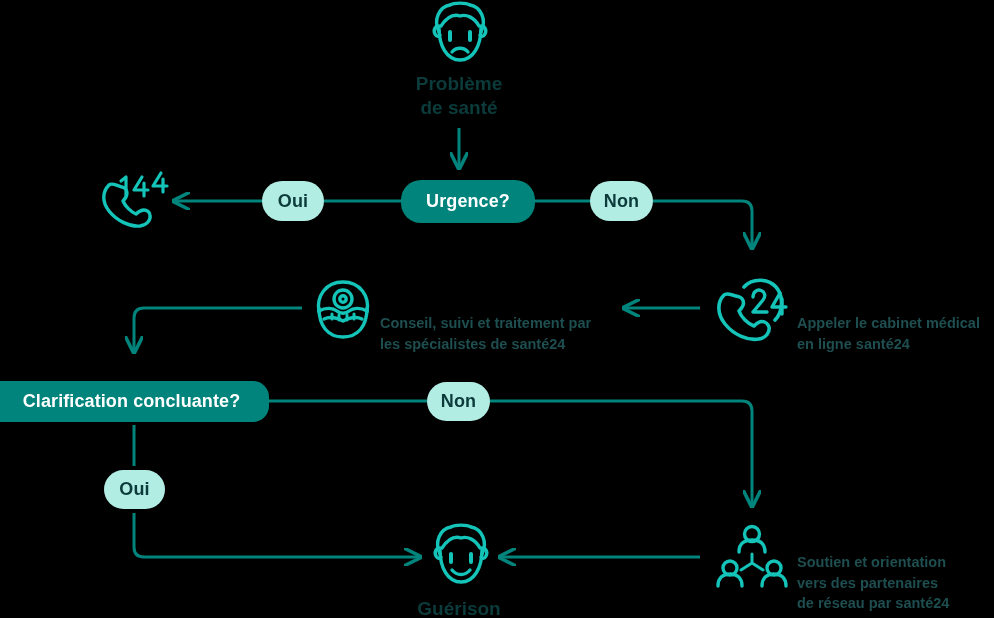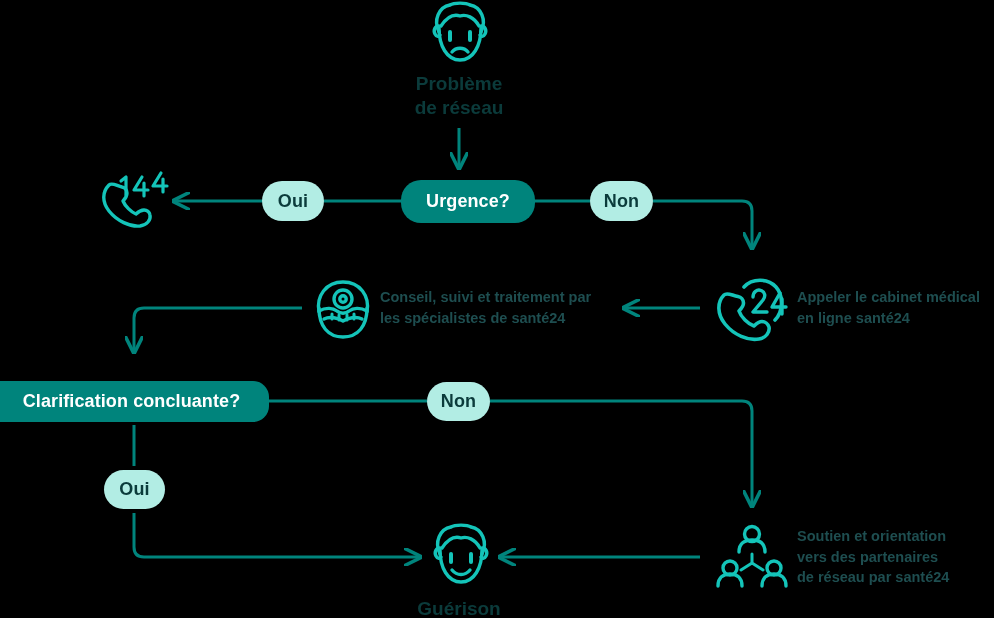--- a/index.html
+++ b/index.html
@@ -47,20 +47,21 @@
     line-height: 1.28;
     white-space: pre-line;
   }
   .sidetext {
     position: absolute;
     color: #1E4E50;
     font-weight: bold;
     line-height: 1.42;
     white-space: pre-line;
     text-align: left;
+    margin-top: 26px;
   }
 
   
   svg.layer {
     position: absolute;
     left: 0; top: 0;
     width: 994px;
     height: 618px;
     overflow: visible;
     pointer-events: none;
@@ -176,21 +177,21 @@
       <path d="M12 24 C8 24 6 28 8 32 C9.5 35 12 35 13 33"></path>
       <path d="M54 24 C58 24 60 28 58 32 C56.5 35 54 35 53 33"></path>
       <path d="M14 24 C20 15 27 12 33 14 C39 12 47 15 52 24"></path>
       <path d="M23 30 L23 38" stroke-width="4"></path>
       <path d="M43 30 L43 38" stroke-width="4"></path>
       <path d="M24 46 C29 52 37 52 42 46"></path>
     </g>
   </svg>
 
   <div class="caption" style="left:379px; top:72px; width:160px; font-size:19px;">Problème
-de réseau</div>
+de santé</div>
 
   <div class="caption" style="left:379px; top:597px; width:160px; font-size:19px;">Guérison</div>
 
   <div class="sidetext" style="left:380px; top:287px; width:250px; font-size:14.5px;">Conseil, suivi et traitement par
 les spécialistes de santé24</div>
 
   <div class="sidetext" style="left:797px; top:287px; width:210px; font-size:14.5px;">Appeler le cabinet médical
 en ligne santé24</div>
 
   <div class="sidetext" style="left:797px; top:526px; width:200px; font-size:14.5px;">Soutien et orientation

